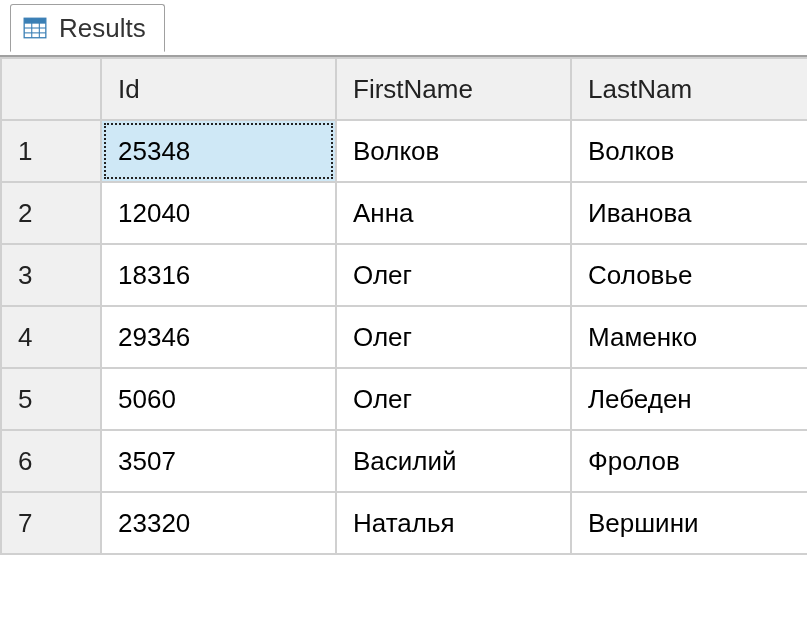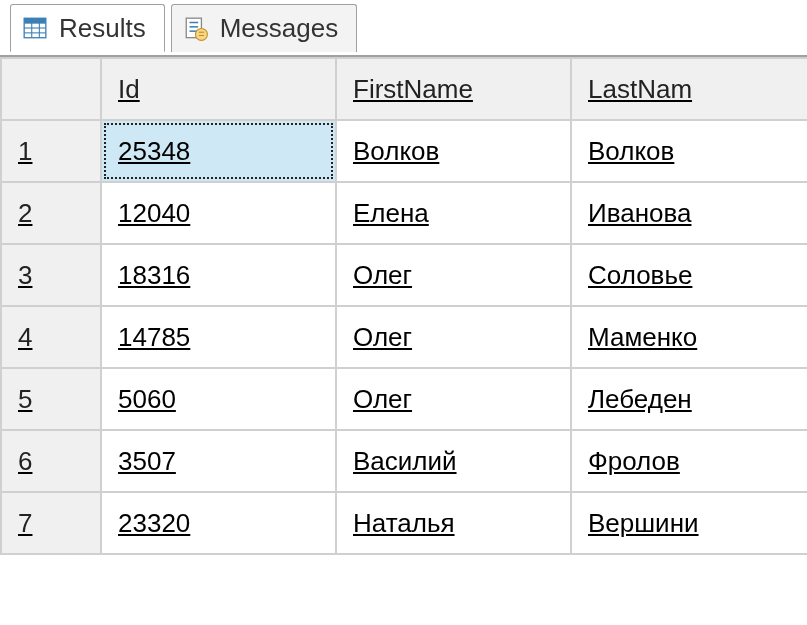--- a/index.html
+++ b/index.html
@@ -50,21 +50,20 @@
       height: 28px;
       display: flex;
       align-items: center;
       justify-content: center;
     }
     .grid-area {
       border-top: 2px solid #a0a0a0;
       margin-top: -1px;
       position: relative;
       z-index: 1;
-      text-decoration: underline;
     }
     table {
       border-collapse: collapse;
       width: 100%;
       table-layout: fixed;
     }
     th, td {
       border: 2px solid #d0d0d0;
       padding: 10px 14px 10px 16px;
       text-align: left;
@@ -103,34 +102,20 @@
         <rect x="2" y="3" width="20" height="18" fill="#fff" stroke="#3a7fb5" stroke-width="1.2"></rect>
         <rect x="2" y="3" width="20" height="5" fill="#3a7fb5"></rect>
         <line x1="9" y1="3" x2="9" y2="21" stroke="#3a7fb5" stroke-width="1"></line>
         <line x1="16" y1="3" x2="16" y2="21" stroke="#3a7fb5" stroke-width="1"></line>
         <line x1="2" y1="12" x2="22" y2="12" stroke="#3a7fb5" stroke-width="1"></line>
         <line x1="2" y1="16.5" x2="22" y2="16.5" stroke="#3a7fb5" stroke-width="1"></line>
       </svg>
     </span>
     <span>Results</span>
   </div>
-  <div class="tab">
-    <span class="icon-box">
-      <svg viewBox="0 0 24 24" width="26" height="26">
-        <rect x="3" y="2" width="14" height="18" fill="#fff" stroke="#888" stroke-width="1.2"></rect>
-        <line x1="6" y1="6" x2="14" y2="6" stroke="#3a7fb5" stroke-width="1.4"></line>
-        <line x1="6" y1="10" x2="14" y2="10" stroke="#3a7fb5" stroke-width="1.4"></line>
-        <line x1="6" y1="14" x2="14" y2="14" stroke="#3a7fb5" stroke-width="1.4"></line>
-        <circle cx="17" cy="17" r="5.5" fill="#f6d88a" stroke="#c98b1f" stroke-width="1"></circle>
-        <line x1="14.5" y1="15" x2="19.5" y2="15" stroke="#c98b1f" stroke-width="1"></line>
-        <line x1="14.5" y1="18" x2="19.5" y2="18" stroke="#c98b1f" stroke-width="1"></line>
-      </svg>
-    </span>
-    <span>Messages</span>
-  </div>
 </div>
 
 <div class="grid-area">
   <table>
     <colgroup>
       <col class="col-rownum">
       <col class="col-id">
       <col class="col-first">
       <col class="col-last">
     </colgroup>
@@ -145,32 +130,32 @@
     <tbody>
       <tr>
         <td class="rownum">1</td>
         <td class="selected">25348</td>
         <td>Волков</td>
         <td>Волков</td>
       </tr>
       <tr>
         <td class="rownum">2</td>
         <td>12040</td>
-        <td>Елена</td>
+        <td>Анна</td>
         <td>Иванова</td>
       </tr>
       <tr>
         <td class="rownum">3</td>
         <td>18316</td>
         <td>Олег</td>
         <td>Соловье</td>
       </tr>
       <tr>
         <td class="rownum">4</td>
-        <td>14785</td>
+        <td>29346</td>
         <td>Олег</td>
         <td>Маменко</td>
       </tr>
       <tr>
         <td class="rownum">5</td>
         <td>5060</td>
         <td>Олег</td>
         <td>Лебеден</td>
       </tr>
       <tr>

